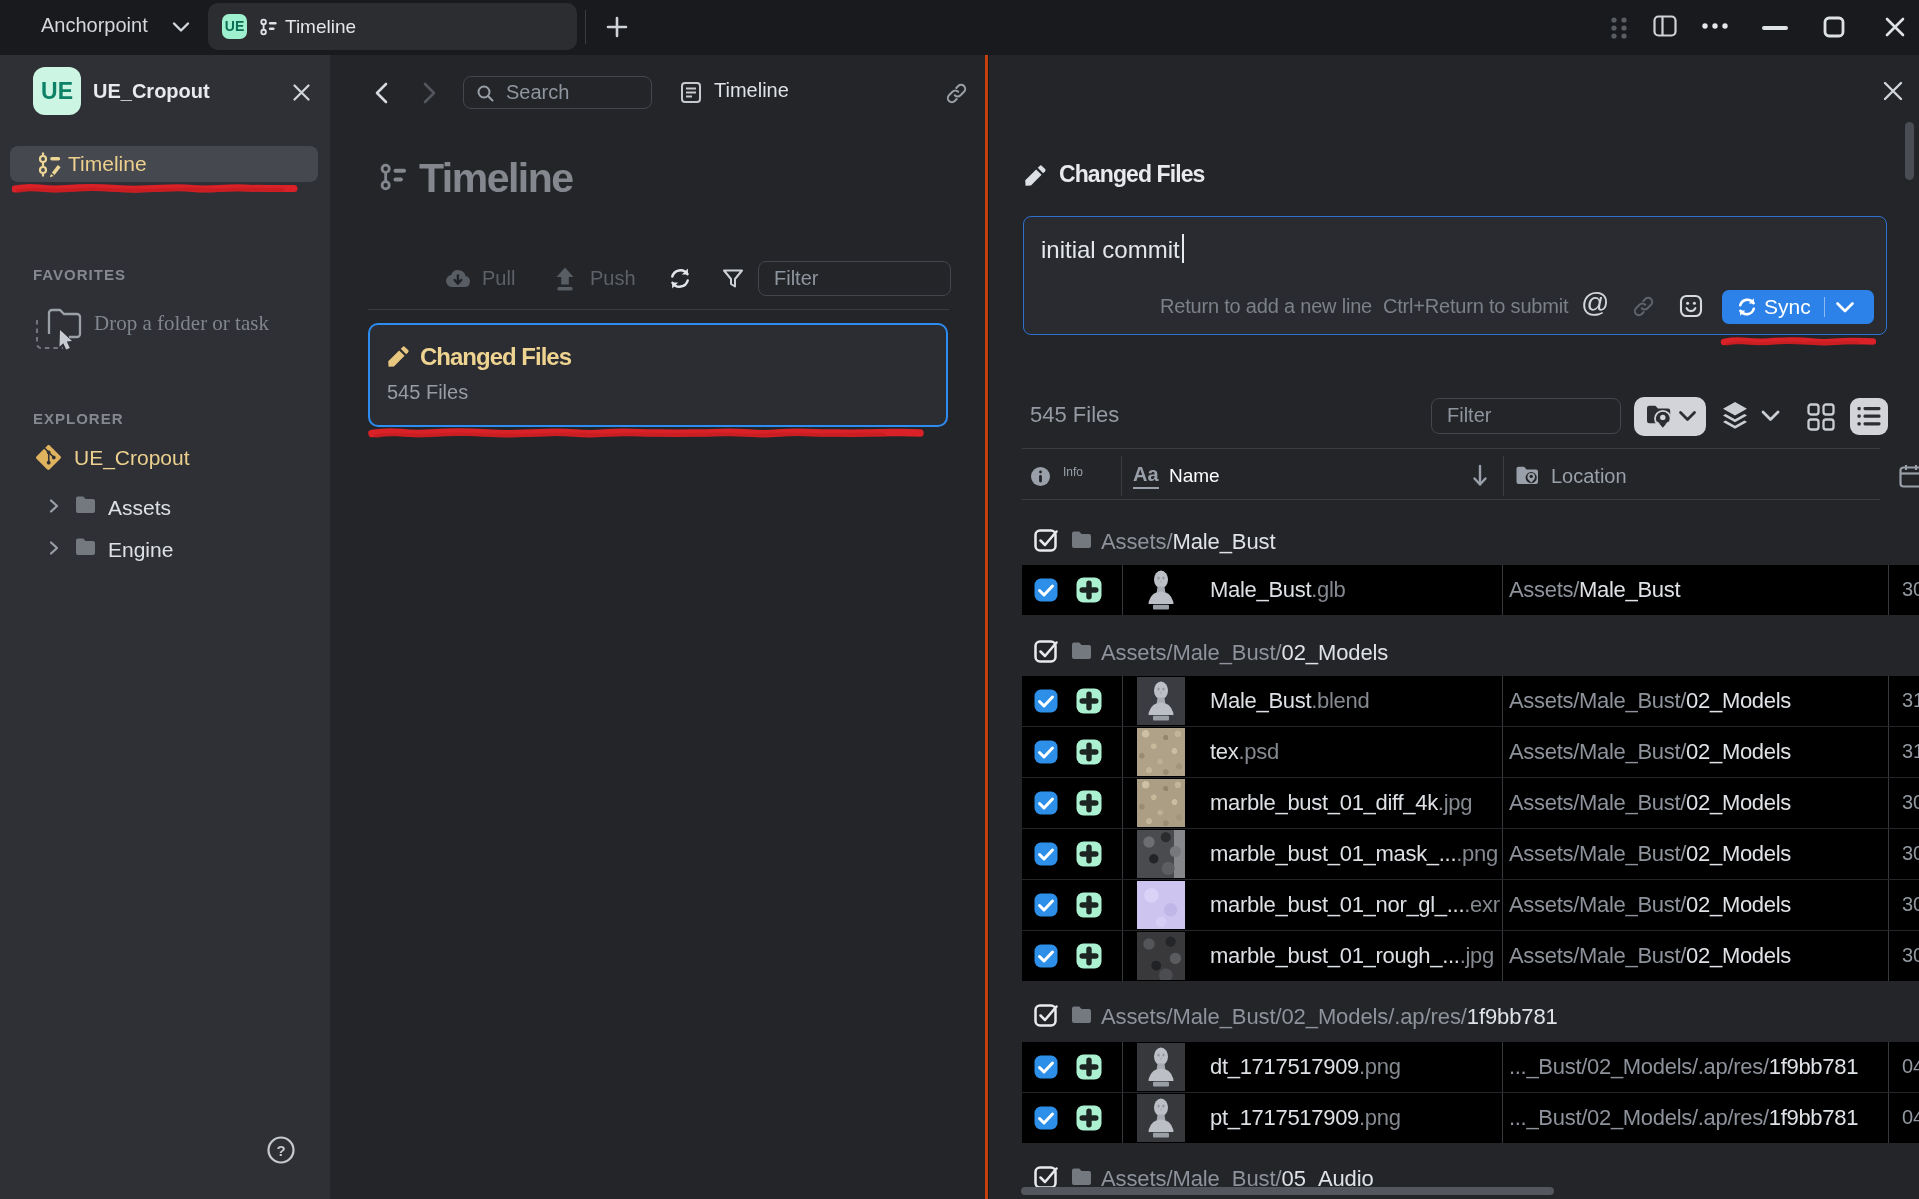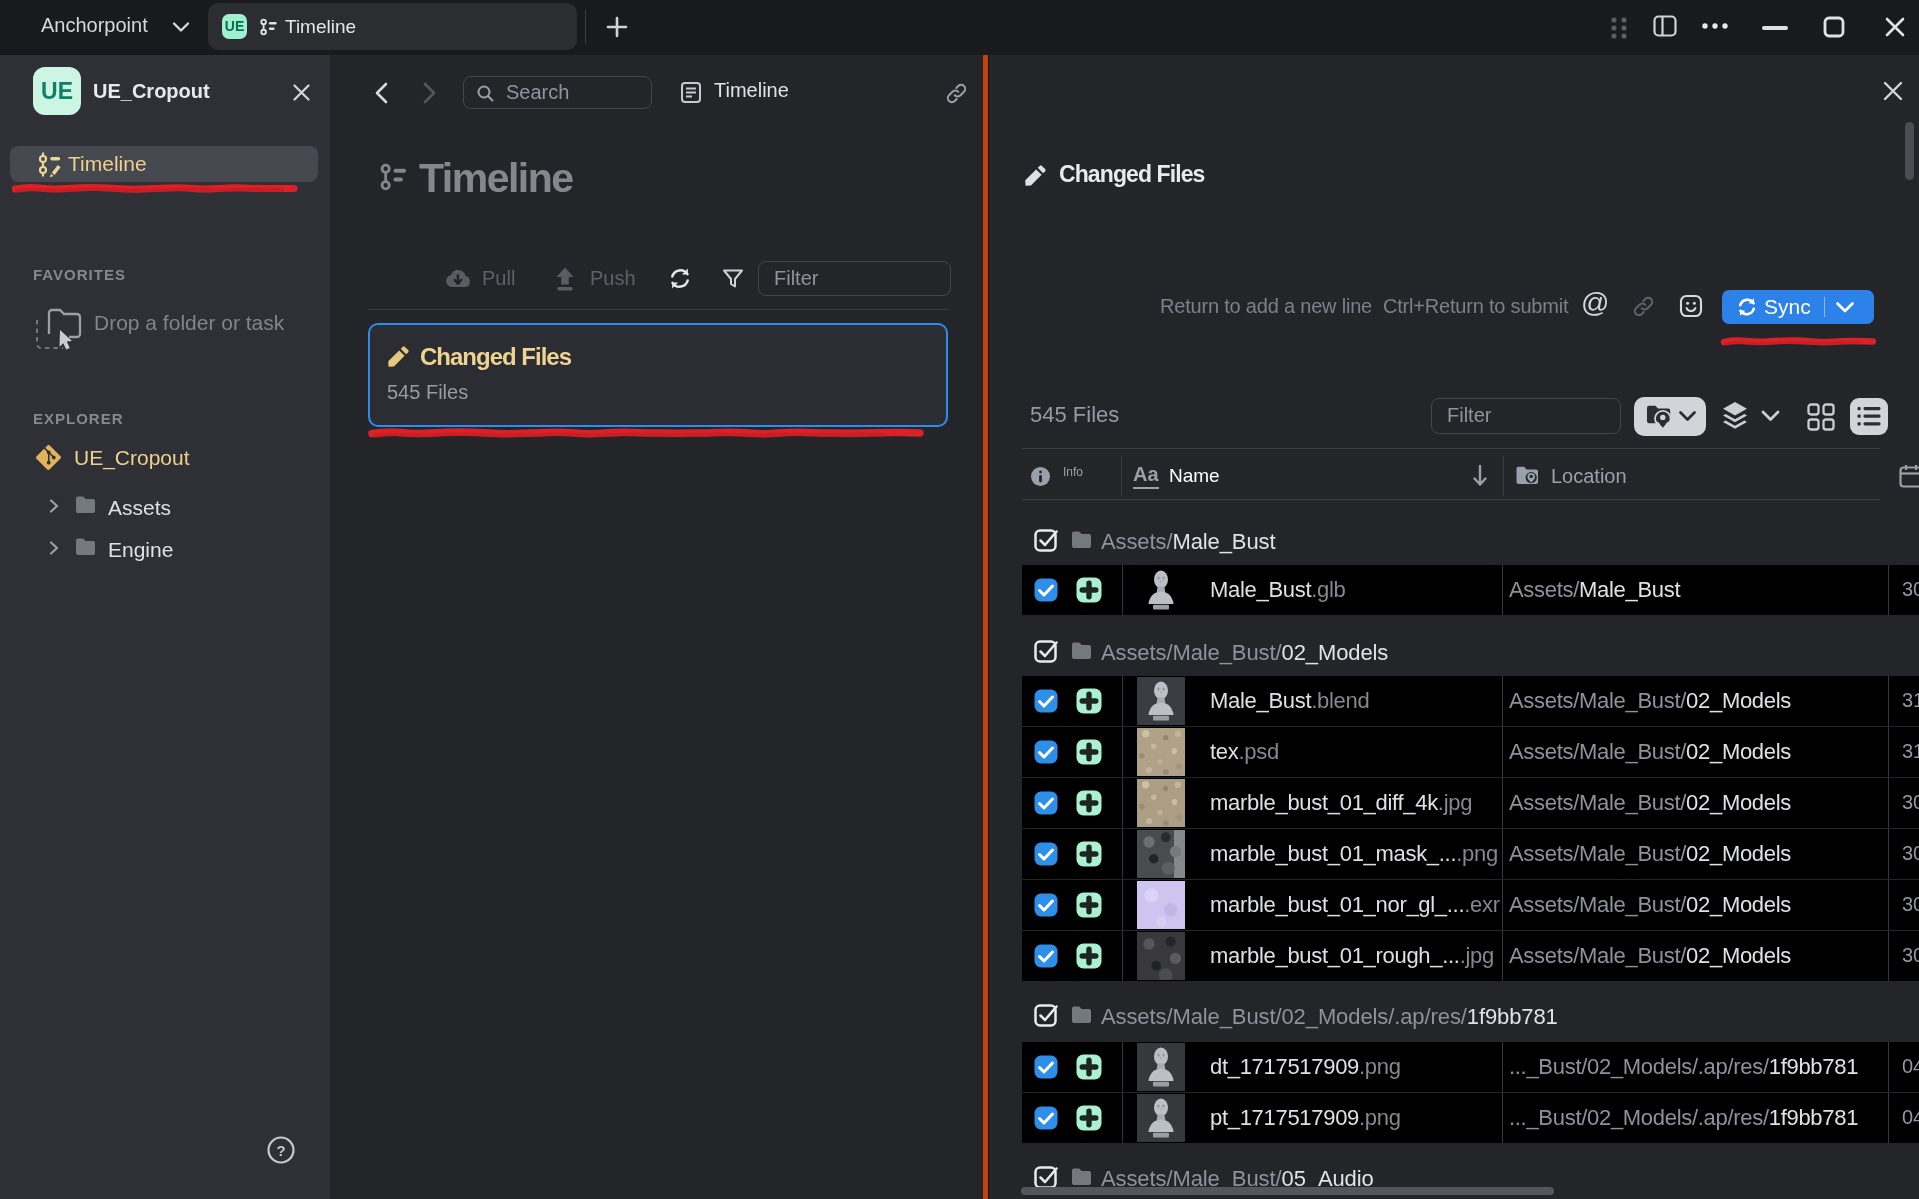--- a/index.html
+++ b/index.html
@@ -17,25 +17,25 @@
 
 
 #sidebar { position:absolute; left:0; top:55px; width:330px; height:1144px; background:#2e3035; }
 #sbbadge { position:absolute; left:33px; top:12px; width:48px; height:48px; border-radius:12px; background:#cdf5e3; color:#0e8166; font-weight:bold; font-size:23px; text-align:center; line-height:48px; }
 #sbtitle { position:absolute; left:93px; top:25px; font-size:20px; font-weight:bold; color:#e8eaed; }
 .navitem { position:absolute; left:10px; width:308px; height:36px; border-radius:8px; font-size:21px; color:#dcdfe3; }
 #nav-timeline { top:91px; background:#45484e; color:#ecd08e; }
 #nav-settings { top:134px; }
 .navitem .lbl { position:absolute; left:58px; top:6px; }
 .sechead { position:absolute; left:33px; font-size:15px; font-weight:bold; color:#85898f; letter-spacing:1px; }
-#droptext { position:absolute; left:94px; top:256px; font-size:21px; color:#80858d; }
+#droptext { position:absolute; left:94px; top:256px; font-size:21px; color:#80858d;font-family:Liberation Serif, serif; }
 .exprow { position:absolute; font-size:21px; color:#dde0e4; }
 
 
-#middle { position:absolute; left:330px; top:55px; width:658px; height:1144px; background:#232529; border-right:5px solid #c2410c; }
+#middle { position:absolute; left:330px; top:55px; width:658px; height:1144px; background:#232529; border-right:3px solid #c2410c; }
 .inputbox { position:absolute; border:1.5px solid #43464c; border-radius:8px; background:transparent; color:#8f959e; font-size:20px; }
 #searchbox { left:133px; top:21px; width:189px; height:33px; }
 #searchbox span { position:absolute; left:42px; top:4px; }
 #midtab { position:absolute; left:384px; top:24px; font-size:20px; color:#dfe2e6; }
 #bigtitle { position:absolute; left:89px; top:100px; font-size:41px; font-weight:bold; color:#84888e; letter-spacing:-1.5px; }
 .toolbtn { position:absolute; top:212px; font-size:20px; color:#5d6168; }
 #filterbox1 { left:428px; top:206px; width:193px; height:35px; }
 #filterbox1 span { position:absolute; left:15px; top:5px; }
 #middivider { position:absolute; left:38px; top:254px; width:581px; height:1px; background:#393c41; }
 #card { position:absolute; left:38px; top:268px; width:580px; height:104px; background:#2b2d32; border:2.5px solid #2e8bf0; border-radius:10px; }
@@ -315,20 +315,23 @@
   <svg class="abs" style="left:893px;top:25px" width="22" height="22" viewBox="0 0 22 22">
       <path d="M3 3 L19 19 M19 3 L3 19" stroke="#d2d5d9" stroke-width="2.4" stroke-linecap="round"></path>
     </svg>
   <svg class="abs" style="left:33px;top:109px" width="25" height="25" viewBox="0 0 24 24">
       <g fill="#dde0e4">
         <path d="M13.6 5.2 L18.8 10.4 L8.6 20.6 L3.4 20.9 L3.1 15.7 Z"></path>
         <path d="M15.1 3.7 L17 1.8 a1.5 1.5 0 0 1 2.1 0 l3.1 3.1 a1.5 1.5 0 0 1 0 2.1 L20.3 8.9 Z"></path>
       </g>
     </svg>
   <div id="rptitle">Changed Files</div>
+  <div id="commitbox">
+      <div id="commitmsg">initial commit<span id="cursor"></span></div>
+    </div>
   <div class="hint" style="left:171px">Return to add a new line</div>
   <div class="hint" style="left:394px">Ctrl+Return to submit</div>
   <div class="abs" style="left:592px;top:232px;font-size:28px;color:#d3d6db">@</div>
   <svg class="abs" style="left:643px;top:240px" width="23" height="23" viewBox="0 0 24 24">
       <g stroke="#5f646b" stroke-width="2.1" fill="none" stroke-linecap="round">
         <path d="M10.2 13.8 a4.2 4.2 0 0 0 6 0 l3.6 -3.6 a4.24 4.24 0 0 0 -6 -6 l-2 2"></path>
         <path d="M13.8 10.2 a4.2 4.2 0 0 0 -6 0 l-3.6 3.6 a4.24 4.24 0 0 0 6 6 l2 -2"></path>
       </g>
     </svg>
   <svg class="abs" style="left:690px;top:239px" width="24" height="24" viewBox="0 0 24 24">

